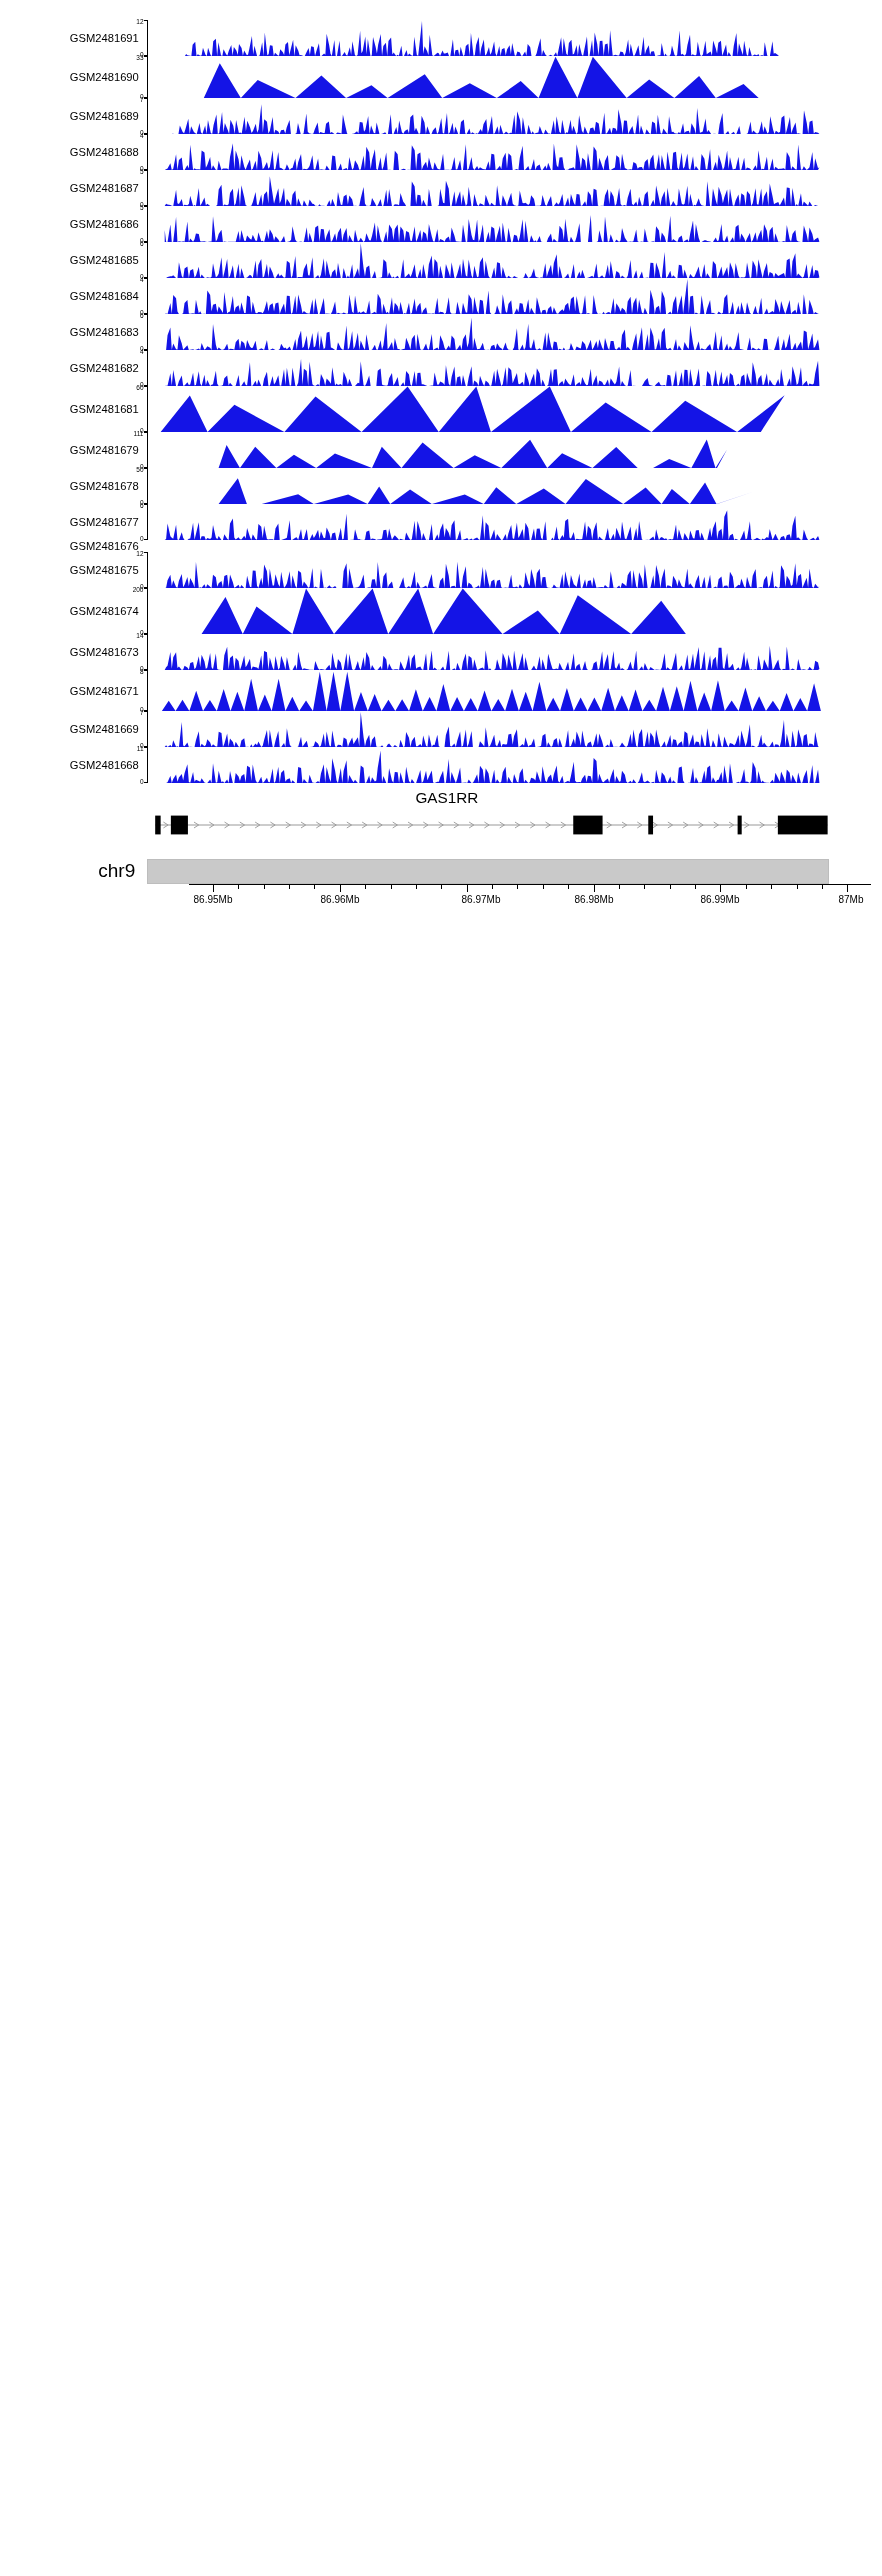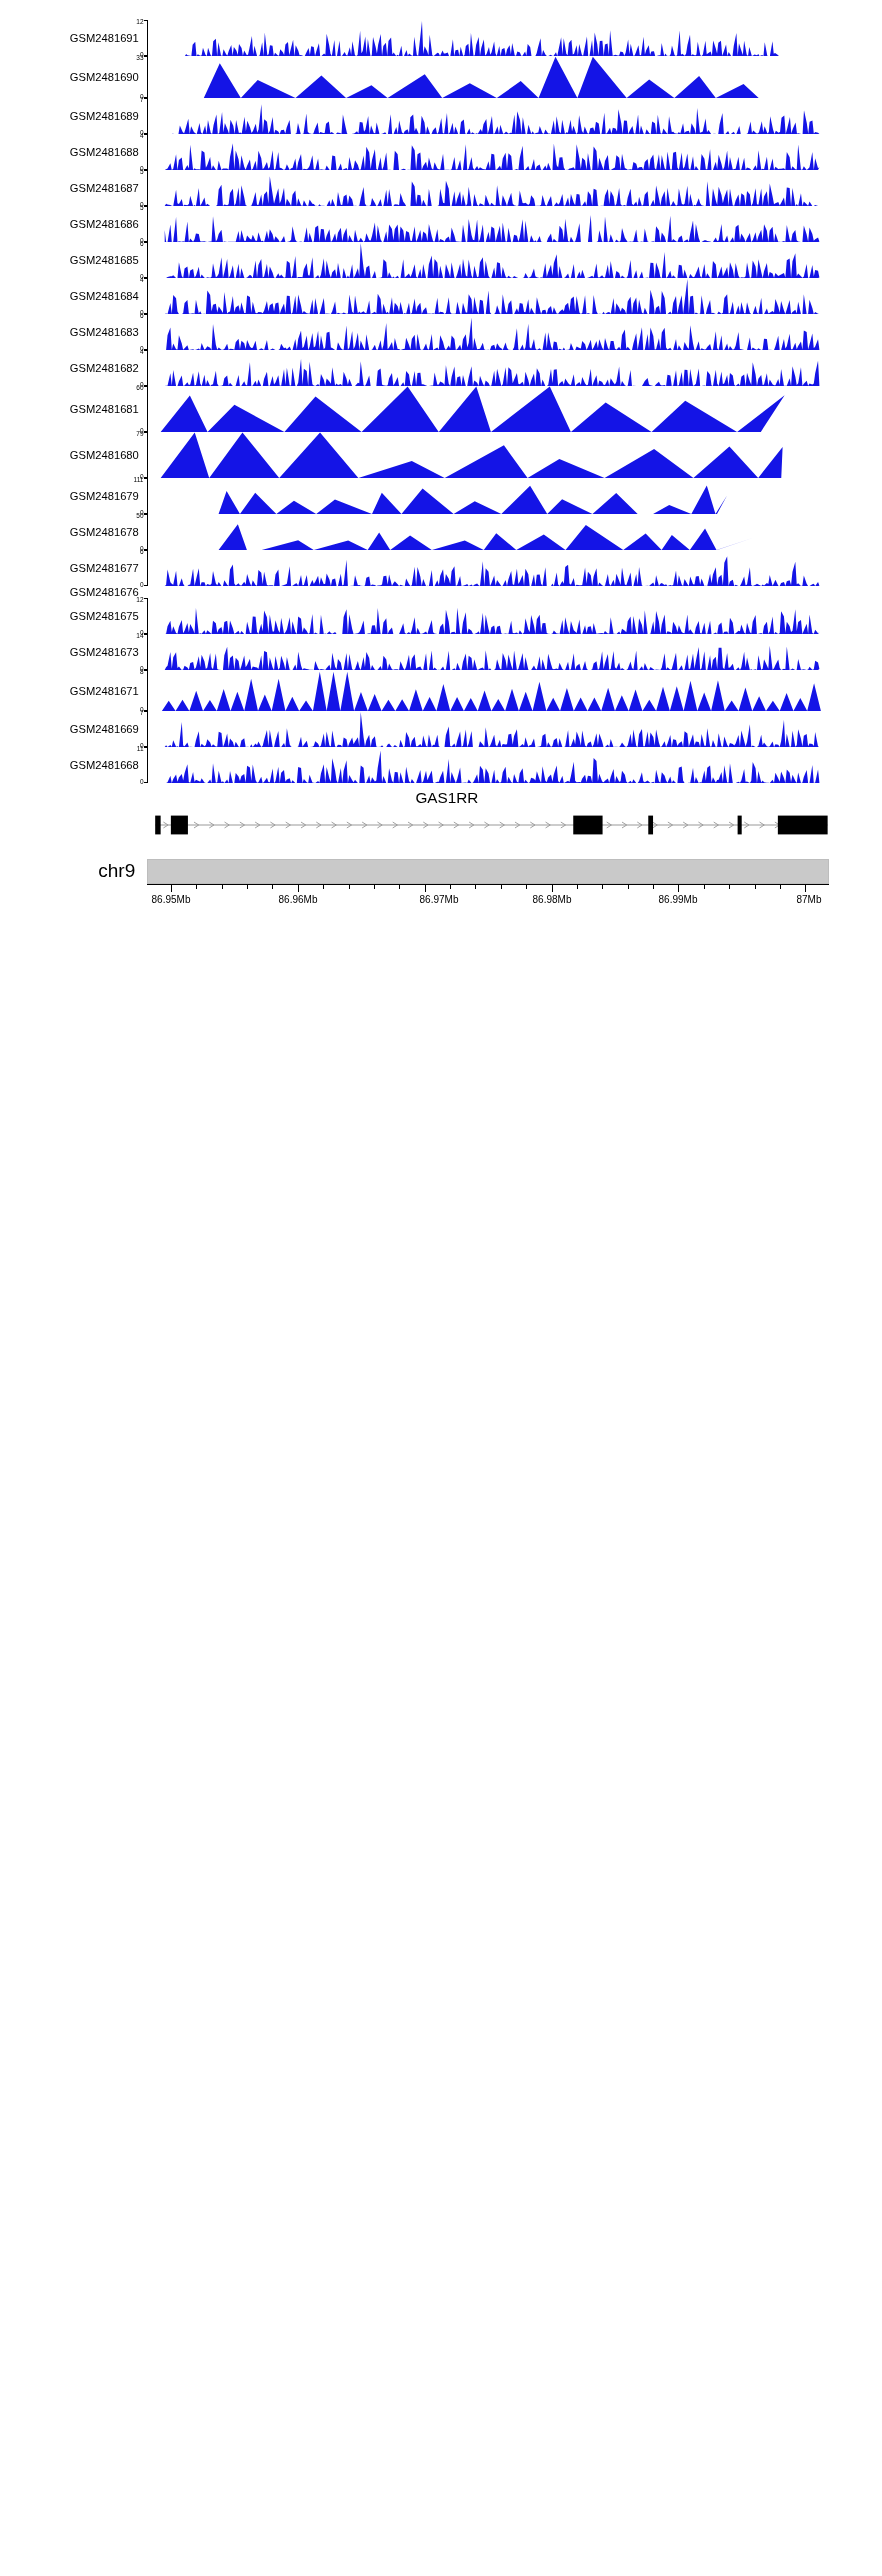--- a/index.html
+++ b/index.html
@@ -97,20 +97,21 @@
   .chrom-bar{
     height:25px;
     background:#c9c9c9;
     border:0.6px solid #bdbdbd;
     box-sizing:border-box;
   }
   
   .coord-section{
     display:flex;
     margin-top:0;
+    margin-left:42px;
   }
   .coord-spacer{flex:0 0 147px;}
   .coord-plot{flex:0 0 682px;width:682px;position:relative;height:34px;}
   .coord-line{
     position:absolute;
     top:0;left:0;right:0;
     height:0.6px;background:#000;
   }
   .coord-tick{
     position:absolute;
@@ -272,33 +273,20 @@
           <div class="tick" style="top: 0px;"></div>
           <div class="tick" style="bottom: 0px;"></div>
           <div class="axis-max">60</div>
           <div class="axis-min">0</div>
           <svg width="682" height="46" class="plot-svg" viewBox="0 0 1160 78">
             <polygon points="23.2,78.0 23.2,78.0 72.9,16.1 103.0,78.0 103.0,78.0 148.7,31.8 233.7,78.0 233.7,78.0 286.6,17.8 365.0,78.0 365.0,78.0 443.3,0.8 496.2,78.0 496.2,78.0 560.1,0.8 585.0,78.0 585.0,78.0 685.1,0.8 721.0,78.0 721.0,78.0 780.1,28.0 858.2,78.0 858.2,78.0 915.5,25.0 1003.7,78.0 1003.7,78.0 1084.5,15.6 1044.0,78.0 1044.0,78.0" fill="#1414e6"></polygon>
           </svg>
         </div>
       </div>
       <div class="track-row">
-        <div class="track-label">GSM2481680</div>
-        <div class="track-plot" style="height: 46px;">
-          <div class="axis"></div>
-          <div class="tick" style="top: 0px;"></div>
-          <div class="tick" style="bottom: 0px;"></div>
-          <div class="axis-max">79</div>
-          <div class="axis-min">0</div>
-          <svg width="682" height="46" class="plot-svg" viewBox="0 0 1160 78">
-            <polygon points="23.2,78.0 23.2,78.0 81.2,0.8 105.8,78.0 105.8,78.0 162.4,0.8 224.9,78.0 224.9,78.0 294.3,0.8 359.5,78.0 359.5,78.0 450.4,49.1 506.3,78.0 506.3,78.0 607.1,22.6 647.3,78.0 647.3,78.0 701.4,45.7 778.3,78.0 778.3,78.0 862.5,29.0 929.4,78.0 929.4,78.0 990.6,24.5 1039.6,78.0 1039.6,78.0 1081.1,25.2 1078.8,78.0 1078.8,78.0" fill="#1414e6"></polygon>
-          </svg>
-        </div>
-      </div>
-      <div class="track-row">
         <div class="track-label">GSM2481679</div>
         <div class="track-plot" style="height: 36px;">
           <div class="axis"></div>
           <div class="tick" style="top: 0px;"></div>
           <div class="tick" style="bottom: 0px;"></div>
           <div class="axis-max">111</div>
           <div class="axis-min">0</div>
           <svg width="682" height="36" class="plot-svg" viewBox="0 0 1160 62">
             <polygon points="116.0,62.0 116.0,62.0 129.8,22.2 152.8,62.0 152.8,62.0 179.1,25.5 215.5,62.0 215.5,62.0 245.8,39.0 284.1,62.0 284.1,62.0 316.4,37.2 380.2,62.0 380.2,62.0 397.1,25.3 431.0,62.0 431.0,62.0 467.3,17.9 520.8,62.0 520.8,62.0 557.2,39.9 602.9,62.0 602.9,62.0 652.5,13.2 682.0,62.0 682.0,62.0 707.6,36.8 759.9,62.0 759.9,62.0 800.8,25.9 837.8,62.0 864.3,62.0 864.3,62.0 892.1,46.5 930.2,62.0 930.2,62.0 956.8,13.0 971.8,62.0 971.8,62.0 991.7,30.1 974.4,62.0 974.4,62.0" fill="#1414e6"></polygon>
           </svg>
@@ -337,20 +325,33 @@
       <div class="track-row">
         <div class="track-label">GSM2481675</div>
         <div class="track-plot" style="height: 36px;">
           <div class="axis"></div>
           <div class="tick" style="top: 0px;"></div>
           <div class="tick" style="bottom: 0px;"></div>
           <div class="axis-max">12</div>
           <div class="axis-min">0</div>
           <svg width="682" height="36" class="plot-svg" viewBox="0 0 1160 62">
             <polygon points="23.2,62.0 23.2,62.0 25.6,61.7 28.1,48.5 33.0,39.3 35.4,58.5 37.9,48.8 42.8,60.2 45.2,61.6 47.7,49.4 52.6,37.9 55.0,60.9 57.4,56.5 62.3,43.1 64.8,58.8 67.2,44.7 72.1,54.3 74.6,61.0 77.0,17.4 81.9,62.0 84.4,60.7 86.8,61.7 91.7,55.5 94.1,61.5 96.6,55.6 101.5,59.7 103.9,62.0 106.4,39.2 111.3,43.7 113.7,60.0 116.2,53.8 121.0,50.0 123.5,61.7 125.9,41.4 130.8,39.3 133.3,61.5 135.7,38.8 140.6,52.3 143.1,61.5 145.5,60.3 150.4,56.4 152.8,62.0 155.3,56.7 160.2,61.8 162.6,61.8 165.1,40.8 170.0,59.9 172.4,60.9 174.9,32.0 179.7,32.1 182.2,58.2 184.6,62.0 189.5,44.4 192.0,57.7 194.4,21.5 199.3,33.1 201.8,61.0 204.2,28.7 209.1,57.5 211.5,57.6 214.0,38.5 218.9,55.6 221.3,59.7 223.8,33.8 228.7,61.5 231.1,59.0 233.6,54.4 238.5,33.3 240.9,61.9 243.3,40.2 248.2,58.6 250.7,62.0 253.1,31.8 258.0,35.7 260.5,59.4 262.9,50.6 267.8,57.0 270.3,61.7 272.7,60.1 277.6,27.6 280.0,62.0 282.5,59.5 287.4,62.0 289.8,61.4 292.3,28.8 297.2,61.9 299.6,61.3 302.1,62.0 306.9,57.1 309.4,60.4 311.8,61.5 316.7,58.6 319.2,62.0 321.6,61.9 326.5,61.9 329.0,61.8 331.4,32.7 336.3,19.3 338.7,62.0 341.2,28.0 346.1,53.6 348.5,62.0 351.0,61.7 355.9,60.9 358.3,59.0 360.8,54.3 365.7,38.6 368.1,61.9 370.5,62.0 375.4,60.6 377.9,61.5 380.3,47.4 385.2,47.0 387.7,60.0 390.1,17.2 395.0,61.4 397.5,62.0 399.9,42.3 404.8,34.7 407.2,62.0 409.7,56.6 414.6,50.8 417.0,61.9 419.5,62.0 424.4,62.0 426.8,62.0 429.3,56.4 434.1,43.4 436.6,59.6 439.0,62.0 443.9,58.7 446.4,61.5 448.8,55.1 453.7,33.2 456.2,62.0 458.6,51.2 463.5,61.4 465.9,61.7 468.4,60.6 473.3,57.7 475.7,62.0 478.2,52.9 483.1,37.7 485.5,58.8 488.0,61.2 492.8,62.0 495.3,62.0 497.7,49.5 502.6,44.0 505.1,62.0 507.5,20.4 512.4,40.7 514.9,61.9 517.3,59.0 522.2,58.2 524.6,61.2 527.1,16.7 532.0,60.7 534.4,62.0 536.9,42.0 541.8,24.4 544.2,61.4 546.7,52.6 551.6,56.3 554.0,61.6 556.4,62.0 561.3,59.8 563.8,57.1 566.2,61.9 571.1,25.4 573.6,60.3 576.0,28.7 580.9,53.3 583.4,61.9 585.8,50.2 590.7,47.5 593.1,61.8 595.6,49.7 600.5,47.6 602.9,60.8 605.4,61.8 610.3,61.2 612.7,61.5 615.2,61.5 620.0,39.1 622.5,59.9 624.9,60.6 629.8,59.5 632.3,61.8 634.7,55.4 639.6,61.9 642.1,58.9 644.5,34.9 649.4,54.2 651.8,58.4 654.3,29.2 659.2,47.6 661.6,62.0 664.1,36.8 669.0,28.8 671.4,58.8 673.9,43.3 678.8,43.0 681.2,60.3 683.6,61.6 688.5,61.8 691.0,61.0 693.4,55.9 698.3,61.1 700.8,61.2 703.2,61.8 708.1,37.8 710.6,61.5 713.0,33.2 717.9,55.6 720.3,62.0 722.8,39.6 727.7,55.5 730.1,57.9 732.6,60.2 737.5,37.0 739.9,61.4 742.3,61.8 747.2,46.8 749.7,60.6 752.1,50.1 757.0,48.7 759.5,60.0 761.9,43.1 766.8,61.4 769.3,61.3 771.7,60.9 776.6,60.2 779.0,61.1 781.5,56.7 786.4,61.1 788.8,61.0 791.3,33.1 796.2,61.6 798.6,61.7 801.1,61.9 805.9,57.8 808.4,61.8 810.8,52.8 815.7,56.5 818.2,58.8 820.6,39.9 825.5,32.0 828.0,61.4 830.4,31.0 835.3,59.4 837.7,61.9 840.2,34.8 845.1,46.7 847.5,61.4 850.0,21.3 854.9,61.9 857.3,62.0 859.8,61.6 864.7,40.0 867.1,59.9 869.5,22.3 874.4,40.8 876.9,61.8 879.3,45.5 884.2,28.6 886.7,61.9 889.1,57.3 894.0,58.6 896.5,61.2 898.9,40.8 903.8,49.6 906.2,59.1 908.7,46.9 913.6,58.5 916.0,60.3 918.5,60.7 923.4,28.3 925.8,57.9 928.3,54.0 933.1,60.5 935.6,61.8 938.0,51.0 942.9,39.8 945.4,60.2 947.8,61.1 952.7,42.7 955.2,61.7 957.6,61.4 962.5,39.2 964.9,62.0 967.4,62.0 972.3,59.6 974.7,62.0 977.2,47.0 982.1,42.4 984.5,62.0 987.0,58.1 991.9,57.7 994.3,62.0 996.7,34.2 1001.6,42.7 1004.1,62.0 1006.5,60.5 1011.4,56.3 1013.9,57.1 1016.3,45.6 1021.2,59.4 1023.6,61.6 1026.1,42.5 1031.0,58.7 1033.4,61.3 1035.9,40.7 1040.8,29.3 1043.2,62.0 1045.7,61.4 1050.6,60.2 1053.0,62.0 1055.4,48.4 1060.3,41.0 1062.8,61.5 1065.2,57.5 1070.1,32.0 1072.6,61.9 1075.0,58.6 1079.9,62.0 1082.4,60.1 1084.8,22.9 1089.7,31.8 1092.1,60.2 1094.6,40.9 1099.5,48.6 1101.9,58.6 1104.4,56.6 1109.3,19.3 1111.7,57.3 1114.2,41.2 1119.0,38.0 1121.5,62.0 1123.9,56.0 1128.8,44.3 1131.3,61.7 1133.7,28.4 1138.6,60.3 1141.1,61.4 1143.5,54.5 1148.4,60.7 1150.8,59.3 1148.4,62.0" fill="#1414e6"></polygon>
+          </svg>
+        </div>
+      </div>
+      <div class="track-row">
+        <div class="track-label">GSM2481674</div>
+        <div class="track-plot" style="height: 46px;">
+          <div class="axis"></div>
+          <div class="tick" style="top: 0px;"></div>
+          <div class="tick" style="bottom: 0px;"></div>
+          <div class="axis-max">200</div>
+          <div class="axis-min">0</div>
+          <svg width="682" height="46" class="plot-svg" viewBox="0 0 1160 78">
+            <polygon points="92.8,78.0 92.8,78.0 133.5,15.3 162.9,78.0 162.9,78.0 186.3,31.4 247.4,78.0 247.4,78.0 270.5,0.8 318.1,78.0 318.1,78.0 383.7,0.8 410.2,78.0 410.2,78.0 461.2,0.8 486.7,78.0 486.7,78.0 537.1,0.8 604.7,78.0 604.7,78.0 664.7,38.0 702.0,78.0 702.0,78.0 732.7,12.3 823.5,78.0 823.5,78.0 874.6,21.5 916.6,78.0 986.0,78.0" fill="#1414e6"></polygon>
           </svg>
         </div>
       </div>
       <div class="track-row">
         <div class="track-label">GSM2481673</div>
         <div class="track-plot" style="height: 36px;">
           <div class="axis"></div>
           <div class="tick" style="top: 0px;"></div>
           <div class="tick" style="bottom: 0px;"></div>
           <div class="axis-max">14</div>

